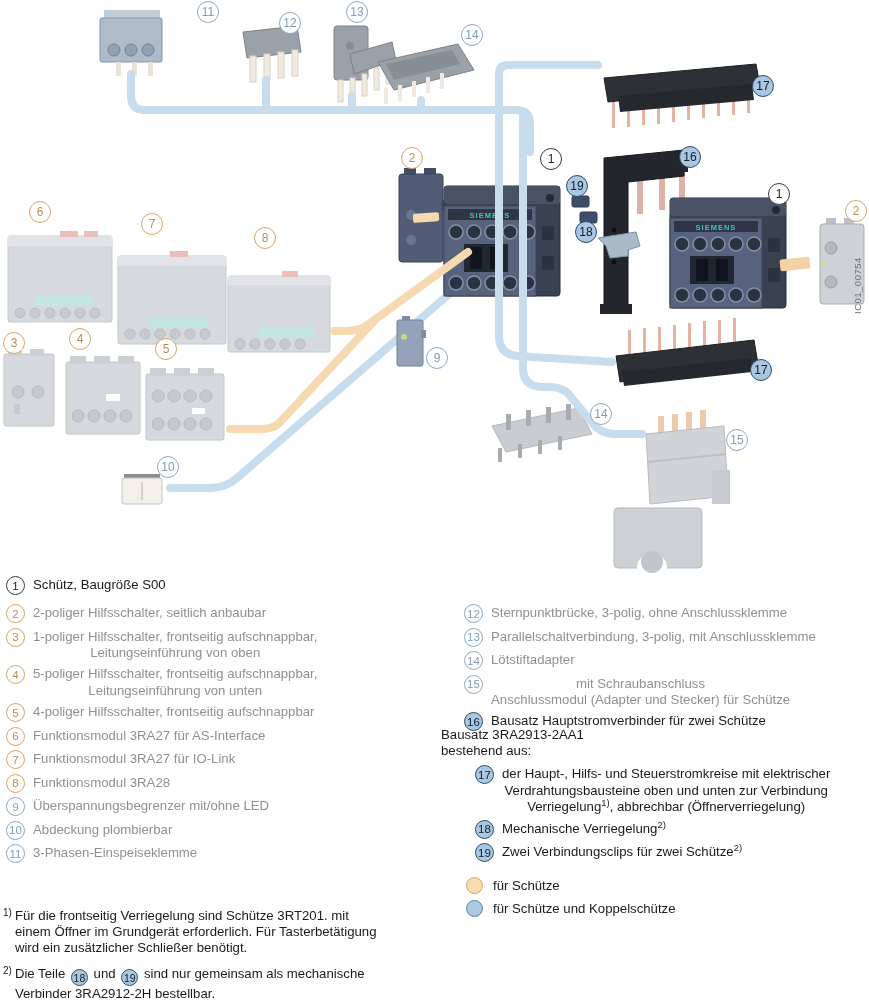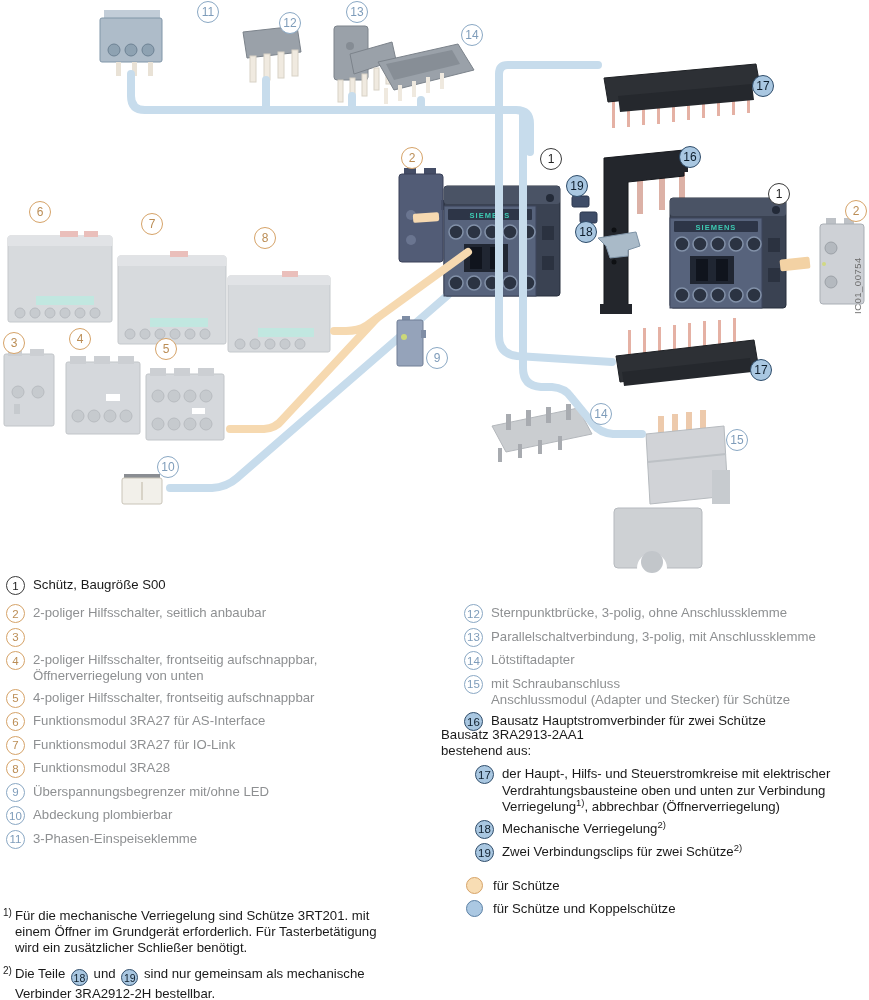--- a/index.html
+++ b/index.html
@@ -15,21 +15,21 @@
   .co.filled{border:1.4px solid #2f4d6b;background:#a9c7e1;color:#0e1e2c;}
   
   .lrow{display:flex;align-items:flex-start;margin-bottom:4.5px;}
   .lb{width:19px;height:19px;border-radius:50%;box-sizing:border-box;flex:0 0 auto;
       display:flex;align-items:center;justify-content:center;font-size:11.5px;background:#fff;margin-right:8px;}
   .lb.ring-plain{border:1.3px solid #3a3a3a;color:#222;}
   .lb.ring-tan{border:1.3px solid #d6a368;color:#bb8d55;}
   .lb.ring-blue{border:1.3px solid #8aa8c4;color:#7e9cba;}
   .lb.filled{border:1.3px solid #2f4d6b;background:#a9c7e1;color:#0e1e2c;}
   .lb.inline{width:17px;height:17px;font-size:10.5px;display:inline-flex;vertical-align:-4px;margin:0 2px;}
-  .ltxt{font-size:13.2px;line-height:16.2px;color:#8e9092;padding-top:1px;}
+  .ltxt{font-size:13.2px;line-height:16.2px;color:#8e9092;padding-top:1px;text-align:center;}
   .ltxt.dark{color:#1a1a1a;}
   .sup{font-size:9.5px;vertical-align:super;line-height:0;}
   #legend-item1{position:absolute;left:6px;top:576px;}
   #legend-left{position:absolute;left:6px;top:604px;width:450px;}
   #legend-right{position:absolute;left:464px;top:604px;width:402px;}
   #bausatz{position:absolute;left:441px;top:727px;width:402px;}
   #bausatz-heading{font-size:13.2px;line-height:16.2px;color:#1a1a1a;margin-bottom:6px;}
   #bausatz-items{padding-left:34px;}
   #color-key{position:absolute;left:466px;top:877px;}
   .krow{display:flex;align-items:center;margin-bottom:6px;}
@@ -334,26 +334,30 @@
 
   <div id="legend-left">
       <div class="lrow">
         <span class="lb ring-tan">2</span>
         <div class="ltxt">
           <div class="lline">2-poliger Hilfsschalter, seitlich anbaubar</div>
         </div>
       </div>
       <div class="lrow">
         <span class="lb ring-tan">3</span>
+        <div class="ltxt">
+          <div class="lline">1-poliger Hilfsschalter, frontseitig aufschnappbar,</div>
+          <div class="lline">Leitungseinführung von oben</div>
+        </div>
       </div>
       <div class="lrow">
         <span class="lb ring-tan">4</span>
         <div class="ltxt">
-          <div class="lline">2-poliger Hilfsschalter, frontseitig aufschnappbar,</div>
-          <div class="lline">Öffnerverriegelung von unten</div>
+          <div class="lline">5-poliger Hilfsschalter, frontseitig aufschnappbar,</div>
+          <div class="lline">Leitungseinführung von unten</div>
         </div>
       </div>
       <div class="lrow">
         <span class="lb ring-tan">5</span>
         <div class="ltxt">
           <div class="lline">4-poliger Hilfsschalter, frontseitig aufschnappbar</div>
         </div>
       </div>
       <div class="lrow">
         <span class="lb ring-tan">6</span>
@@ -463,21 +467,21 @@
       <div class="krow">
         <span class="sw blue"></span>
         <span class="klabel">für Schütze und Koppelschütze</span>
       </div>
     </div>
 
   <div id="footnotes">
       <div class="fn">
         <span class="fnm">1)</span>
         <div class="fntext">
-          <div class="lline">Für die mechanische Verriegelung sind Schütze 3RT201. mit</div>
+          <div class="lline">Für die frontseitig Verriegelung sind Schütze 3RT201. mit</div>
           <div class="lline">einem Öffner im Grundgerät erforderlich. Für Tasterbetätigung</div>
           <div class="lline">wird ein zusätzlicher Schließer benötigt.</div>
         </div>
       </div>
       <div class="fn">
         <span class="fnm">2)</span>
         <div class="fntext">
           <div class="lline">Die Teile <span class="lb filled inline">18</span> und <span class="lb filled inline">19</span> sind nur gemeinsam als mechanische</div>
           <div class="lline">Verbinder 3RA2912-2H bestellbar.</div>
         </div>

